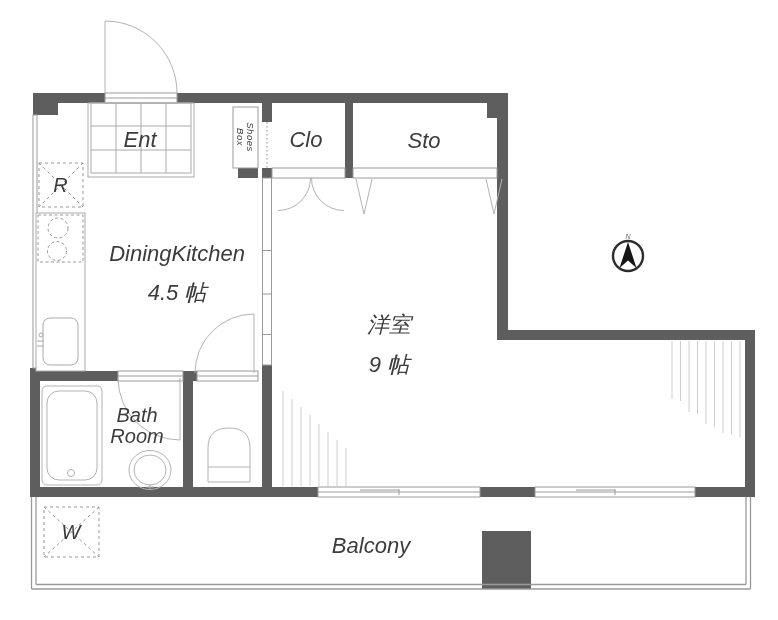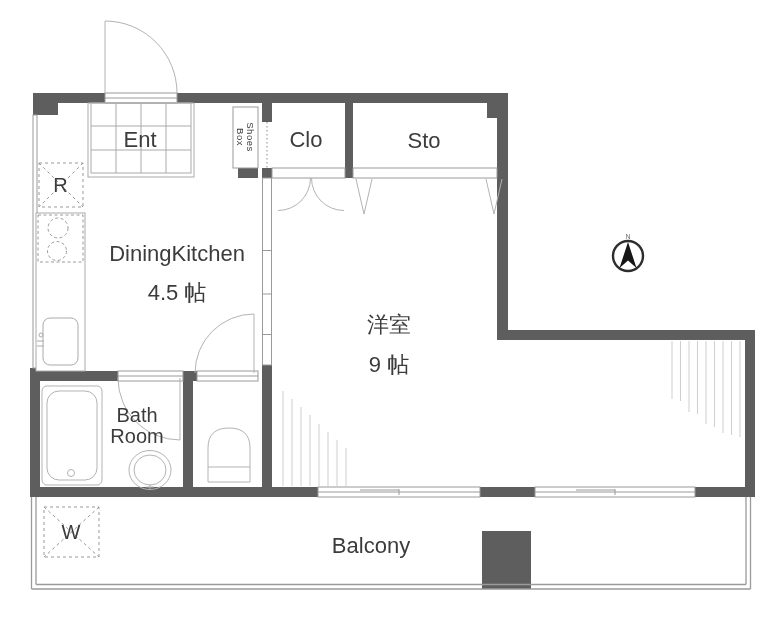--- a/index.html
+++ b/index.html
@@ -1,16 +1,16 @@
 <!DOCTYPE html>
 <html><head>
 <meta charset="utf-8">
 <style>
   html,body{margin:0;padding:0;background:#ffffff;}
-  .plan-wrap{width:778px;height:620px;background:#ffffff;position:relative;overflow:hidden;}
+  .plan-wrap{width:778px;height:620px;background:#ffffff;position:relative;overflow:hidden;font-style:italic;}
   svg{display:block;}
   text{fill:#3c3c3c;font-family:"Liberation Sans","DejaVu Sans",sans-serif;}
   .lbl{font-size:22px;}
   .lbl-md{font-size:20px;}
   .lbl-sm{font-size:9.5px;letter-spacing:.5px;}
   .lbl-n{font-size:7px;fill:#6a6a6a;}
 </style>
 </head>
 <body>
 

